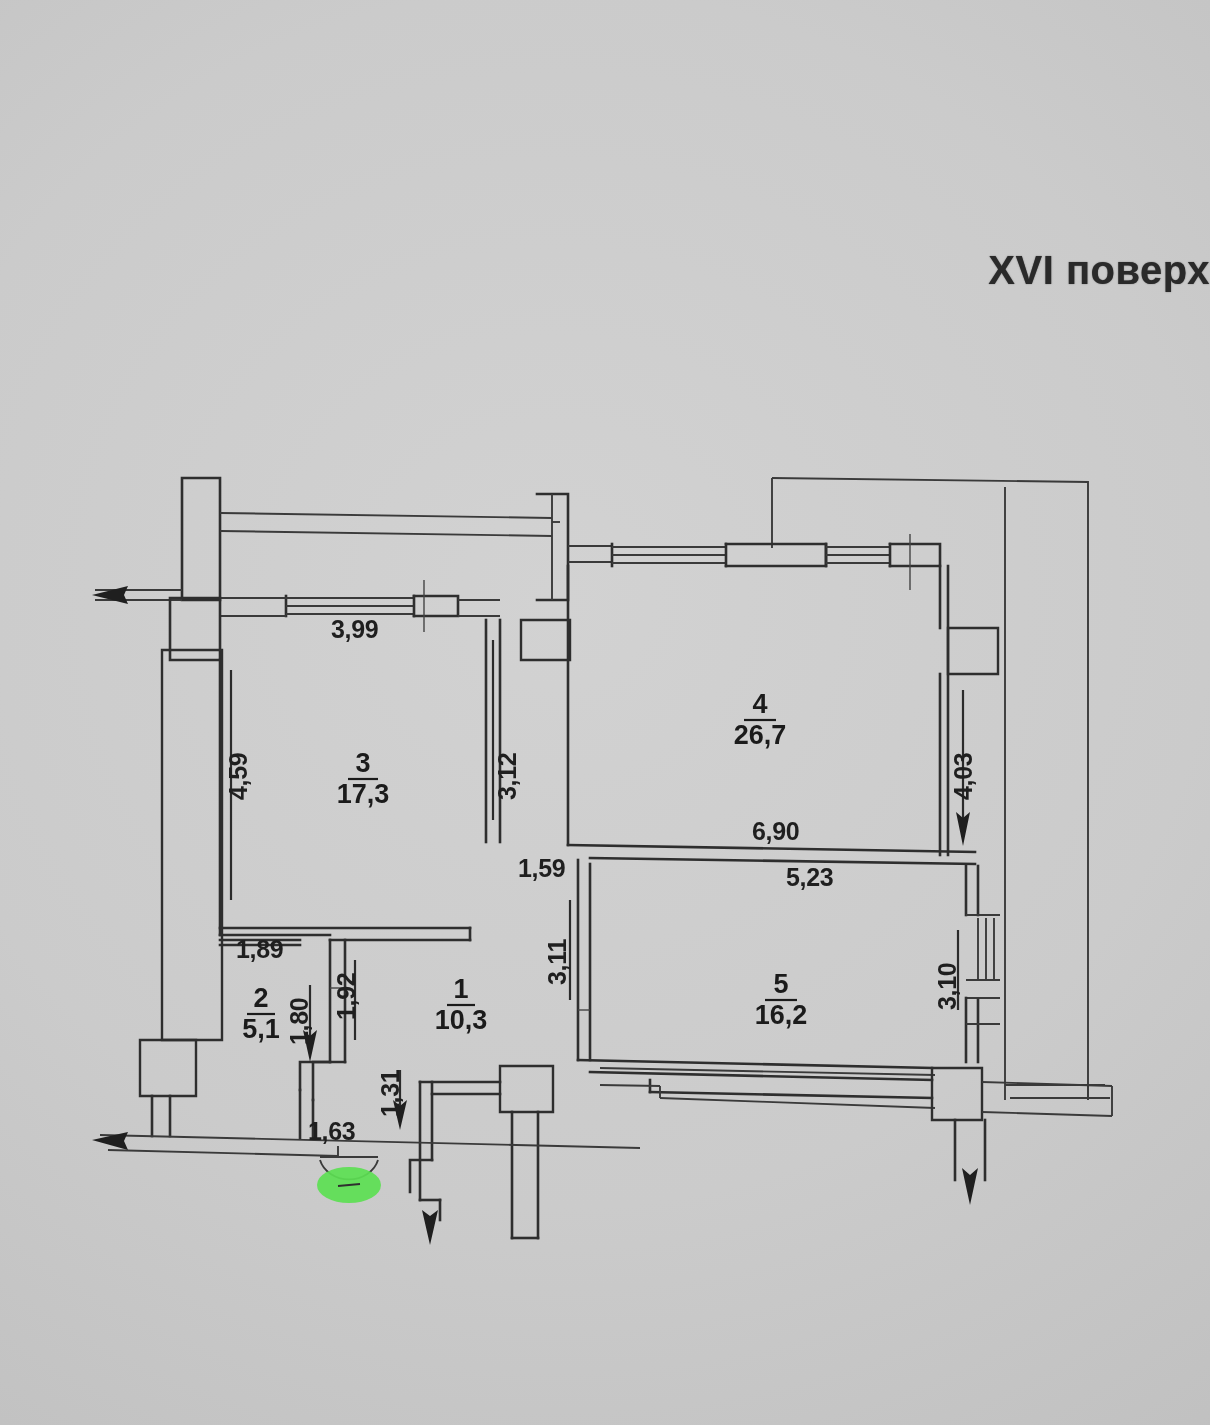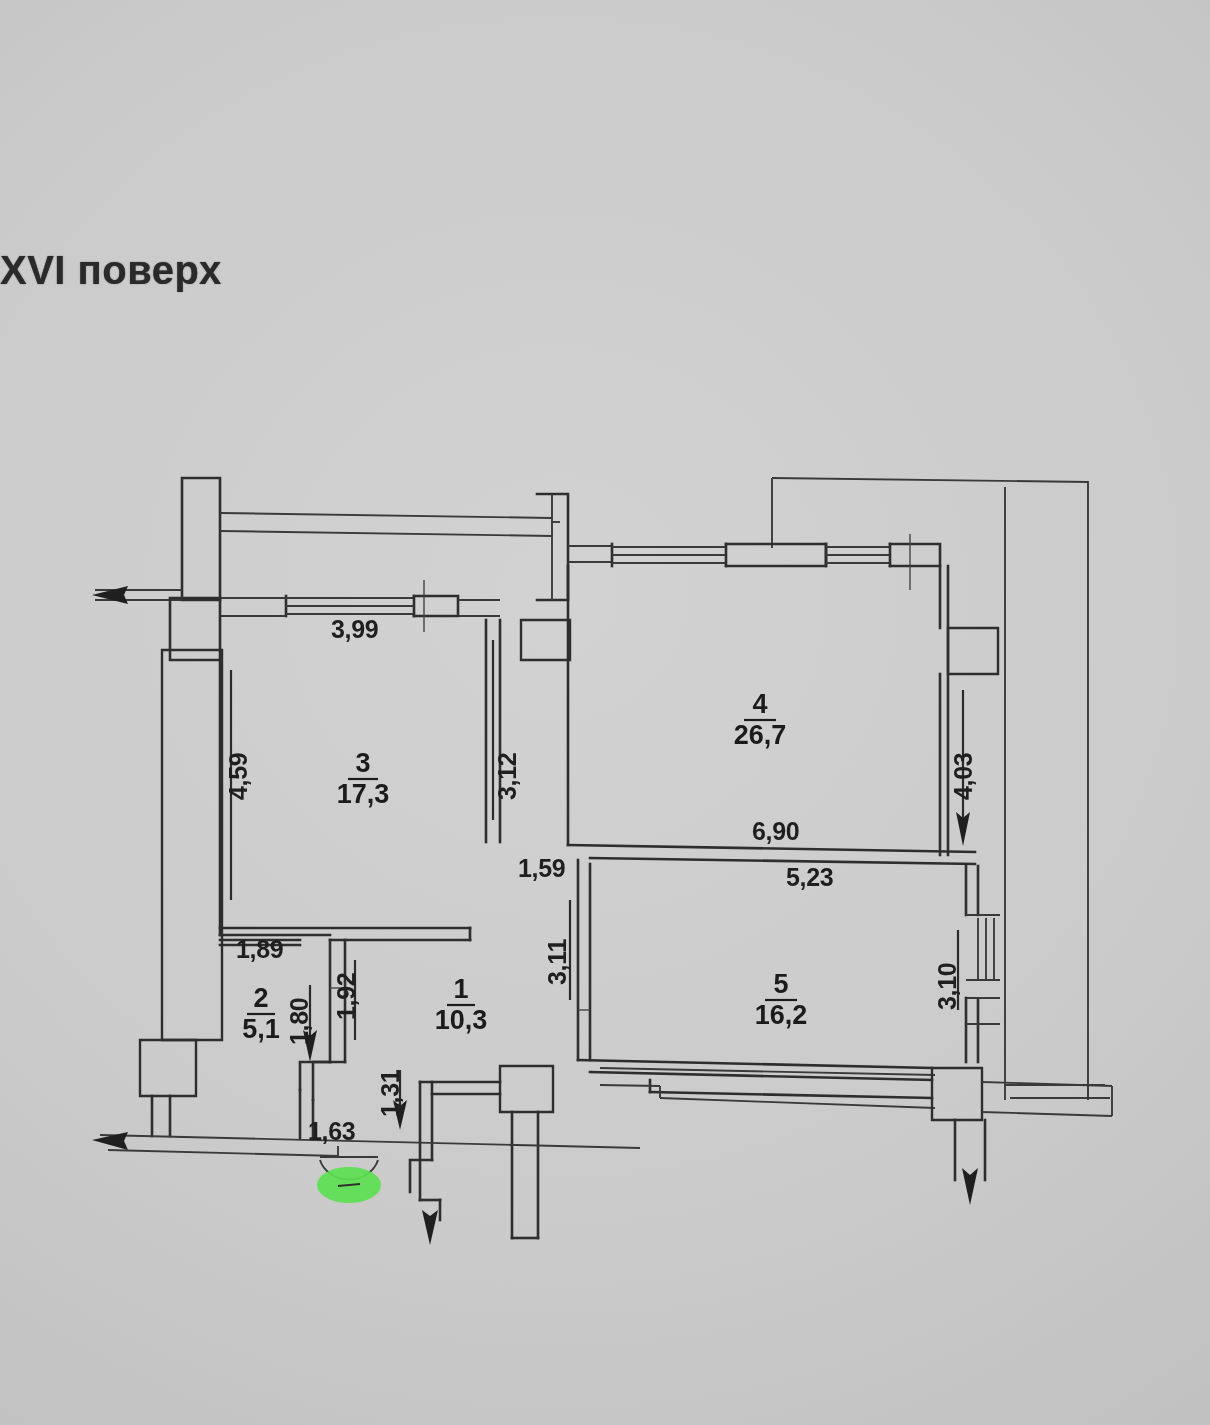--- a/index.html
+++ b/index.html
@@ -15,21 +15,21 @@
     overflow: hidden;
     font-family: "Liberation Sans", sans-serif;
     
     background:
       radial-gradient(ellipse 120% 95% at 46% 42%, #d2d2d2 0%, #cbcbcb 45%, #c0c0c0 78%, #b6b6b6 100%);
   }
   #page-title {
     position: absolute;
     left: 0; right: 0;
     top: 248px;
-    text-align: left;
+    text-align: right;
     font-size: 40px;
     font-weight: bold;
     color: #2a2a2a;
     letter-spacing: 0.5px;
     text-shadow: 0 0 1.3px rgba(60,60,60,.75);
   }
   #plan-wrap {
     position: absolute;
     left: 0; top: 0;
     width: 1210px;

